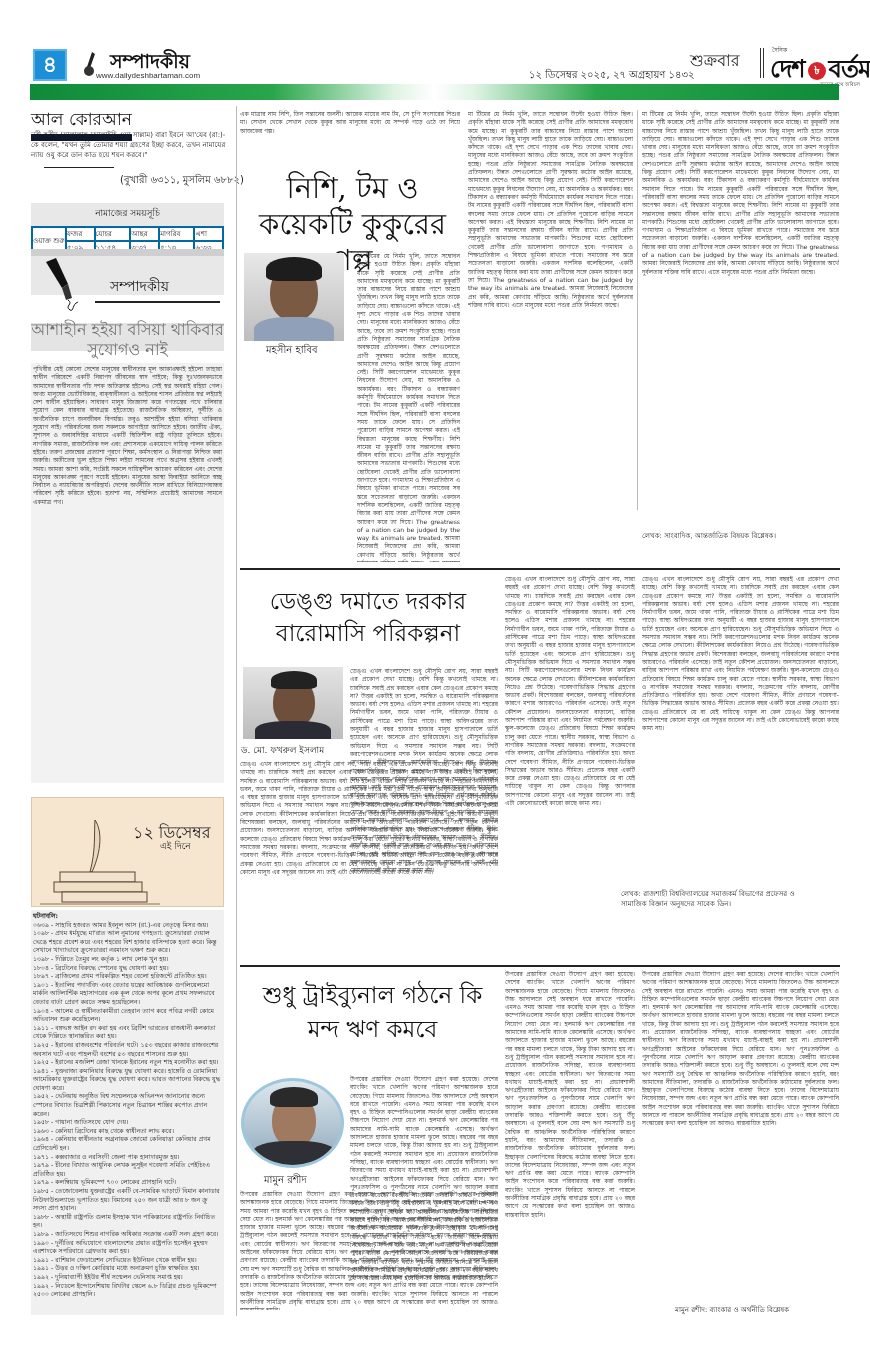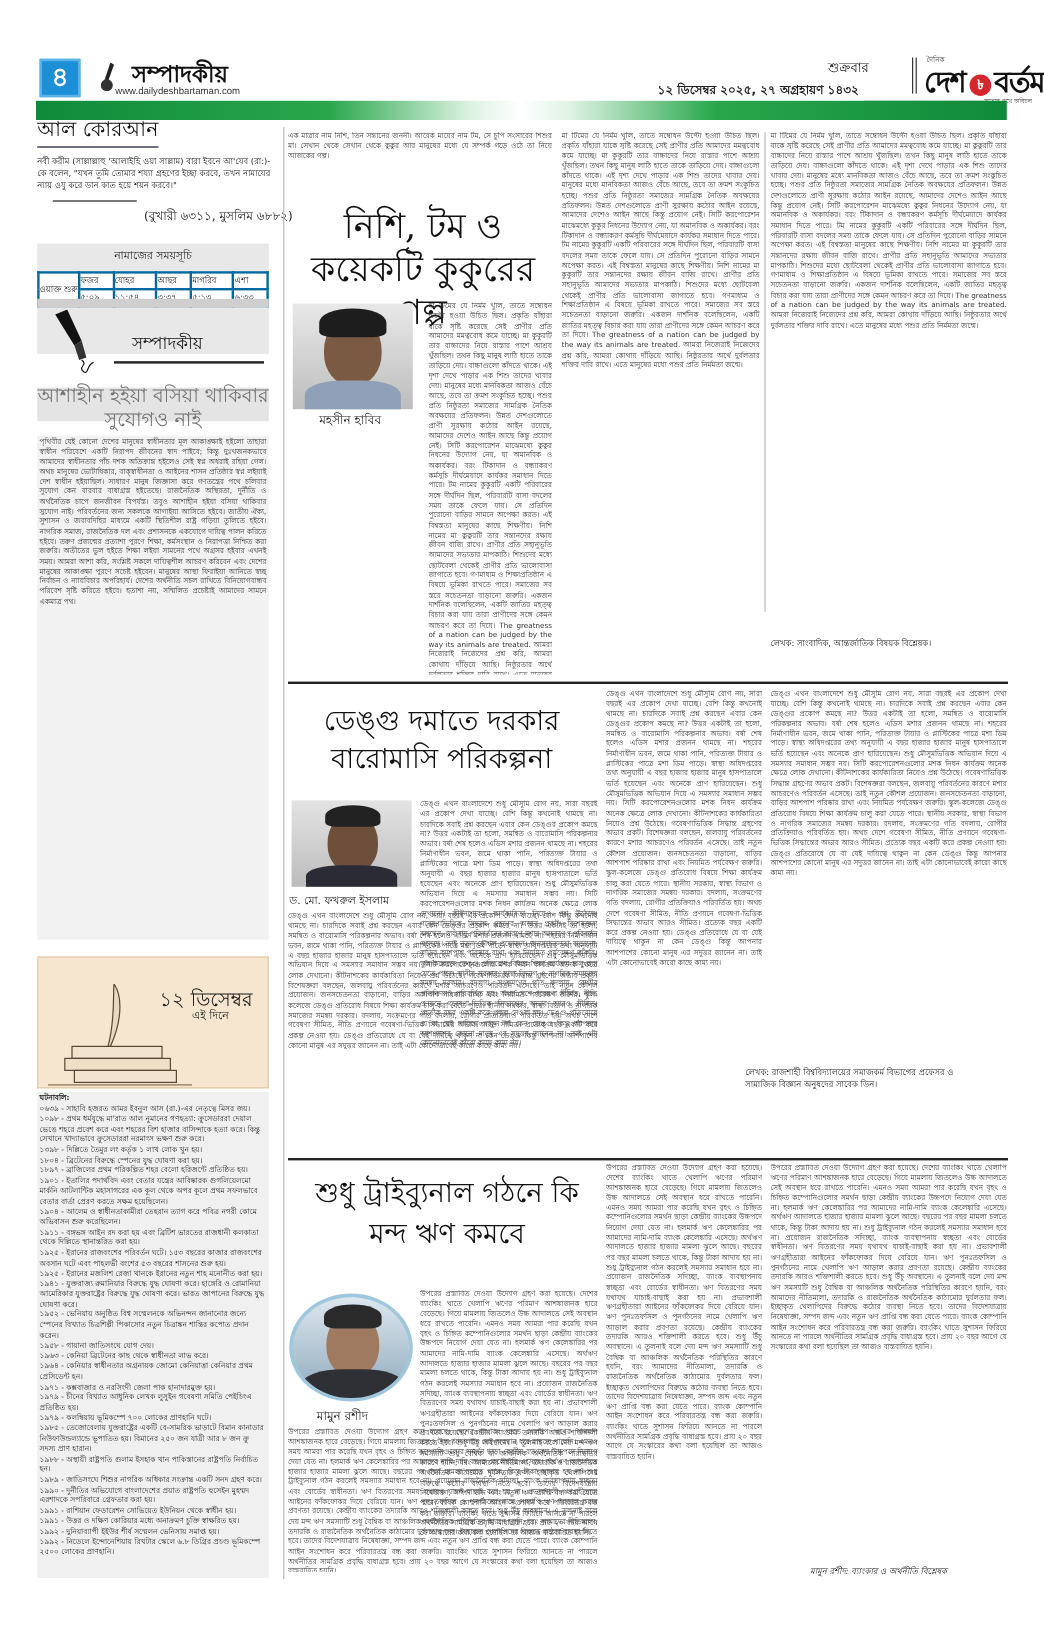--- a/index.html
+++ b/index.html
@@ -10,34 +10,34 @@
   .abs { position: absolute; }
   
   .page-num {
     left: 33px; top: 49px; width: 34px; height: 32px; background: #1c8fd6; border: 2px solid #5ab4ea;
     color: #fff; font-weight: bold; font-size: 22px; text-align: center; line-height: 28px;
     font-family: "Liberation Sans", sans-serif;
   }
   .pen-small { left: 84px; top: 52px; width: 14px; height: 24px; }
   .section-title { left: 110px; top: 47px; font-size: 19px; font-weight: bold; color: #111; font-family: "DejaVu Serif", serif; }
   .site-url { left: 96px; top: 71px; font-size: 8px; color: #333; font-family: "Liberation Sans", sans-serif; }
-  .weekday { left: 690px; top: 48px; font-size: 11px; color: #222; text-align: center; }
-  .date-line { left: 548px; top: 67px; font-size: 10px; color: #222; font-weight: bold; }
+  .weekday { left: 690px; top: 48px; font-size: 16px; color: #222; text-align: center; }
+  .date-line { left: 529px; top: 67px; font-size: 10px; color: #222; }
   .mast-sep { left: 760px; top: 48px; width: 4px; height: 30px; border-left: 1px solid #333; border-right: 1px solid #333; }
   .logo-small { left: 772px; top: 45px; font-size: 6px; color: #444; }
   .logo-name { left: 770px; top: 50px; font-size: 24px; font-weight: bold; color: #111; font-family: "DejaVu Serif", serif; letter-spacing: -1px; white-space: nowrap; }
   .logo-o { display:inline-block; width: 18px; height: 18px; border-radius: 50%; background: #d6262d; color:#fff; font-size: 11px; line-height: 18px; text-align:center; vertical-align: middle; margin: 0 3px; font-family: "DejaVu Sans", sans-serif; }
   .logo-tag { left: 820px; top: 81px; font-size: 5px; color: #444; }
   .logo-rule { left: 720px; top: 84px; width: 100px; height: 1px; background: #555; }
   .green-bar {
     left: 30px; top: 84px; width: 809px; height: 16px;
     background: linear-gradient(90deg, #0e8a3a 0%, #29a64b 30%, #dff3e4 45%, #ffffff 50%, #dff3e4 55%, #29a64b 70%, #0e8a3a 100%);
   }
   
-  .quran-title { left: 31px; top: 94px; font-size: 17px; color: #111; border-bottom: 1px solid #0f172a; font-family: "DejaVu Serif", serif; }
+  .quran-title { left: 31px; top: 106px; font-size: 17px; color: #111; border-bottom: 7px solid #0f172a; font-family: "DejaVu Serif", serif; }
   .quran-text { left: 31px; top: 130px; width: 200px; font-size: 7px; line-height: 10px; color: #222; }
   .quran-ref-rule { left: 44px; top: 167px; width: 70px; height: 1px; background: #222; }
   .quran-ref { left: 120px; top: 172px; font-size: 10px; color: #222; }
   .prayer-box { left: 31px; top: 203px; width: 193px; height: 92px; background: #e8e8e8; }
   .prayer-head { left: 31px; top: 206px; width: 193px; text-align: center; font-size: 9px; color: #222; }
   .prayer-table { left: 31px; top: 226px; width: 193px; border-collapse: collapse; background: #fff; font-size: 7px; }
   .prayer-table td { border: 2px solid #0369a1; text-align: left; height: 11px; padding: 0; color:#222; }
   .prayer-foot { left: 31px; top: 249px; width: 193px; height: 7px; background: #cfcfcf; }
   .pen-big { left: 42px; top: 258px; width: 40px; height: 55px; }
   .editorial-label { left: 110px; top: 275px; font-size: 14px; color: #111; font-family: "DejaVu Serif", serif; }
@@ -77,21 +77,21 @@
   .a2-col3 { left: 642px; top: 575px; width: 197px; height: 305px; }
   .a2-byline { left: 621px; top: 889px; width: 197px; font-size: 7px; line-height: 10px; color:#222; }
   .hr2 { left: 240px; top: 965px; width: 600px; }
   .a3-title { left: 245px; top: 978px; width: 255px; font-size: 23px; line-height: 34px; }
   .a3-photo { left: 241px; top: 1078px; width: 103px; height: 90px; border-radius: 50%; border: 3px solid #9ec7de; background: linear-gradient(180deg,#dde7ee 0%,#8fa9bb 100%); }
   .a3-author { left: 264px; top: 1172px; font-size: 10px; color:#222; }
   .a3-col1 { left: 350px; top: 1075px; width: 148px; height: 235px; }
   .a3-col0 { left: 240px; top: 1190px; width: 258px; height: 120px; }
   .a3-col2 { left: 505px; top: 970px; width: 130px; height: 345px; }
   .a3-col3 { left: 642px; top: 970px; width: 197px; height: 330px; }
-  .a3-byline { left: 675px; top: 1304px; font-size: 7px; color:#222;font-style:italic; }
+  .a3-byline { left: 675px; top: 1304px; font-size: 7px; color:#222; }
   .vrule { width: 1px; background: #bbb; }
 </style>
 </head>
 <body>
 
 <div class="abs page-num">৪</div>
 <svg class="abs pen-small" viewBox="0 0 14 24">
     <path d="M8 0 L11 2 L6 16 L3 15 Z" fill="#222"></path>
     <ellipse cx="5" cy="19" rx="5" ry="5" fill="#333"></ellipse>
   </svg>

